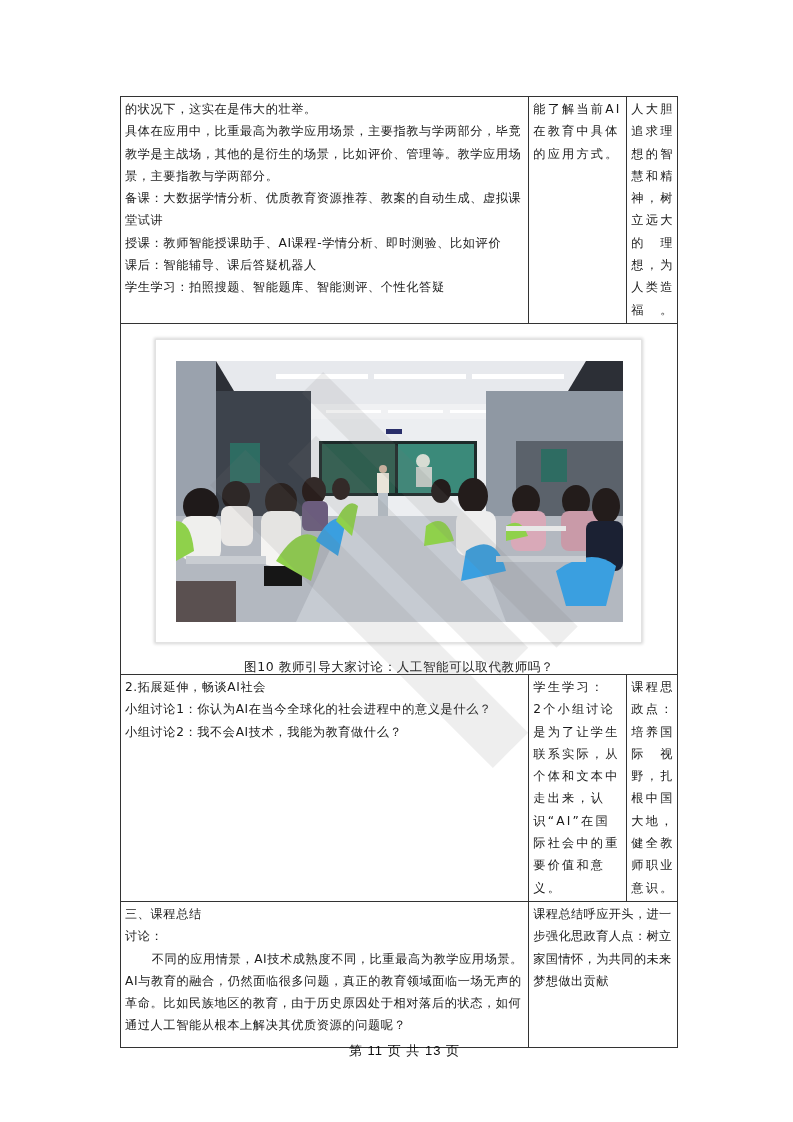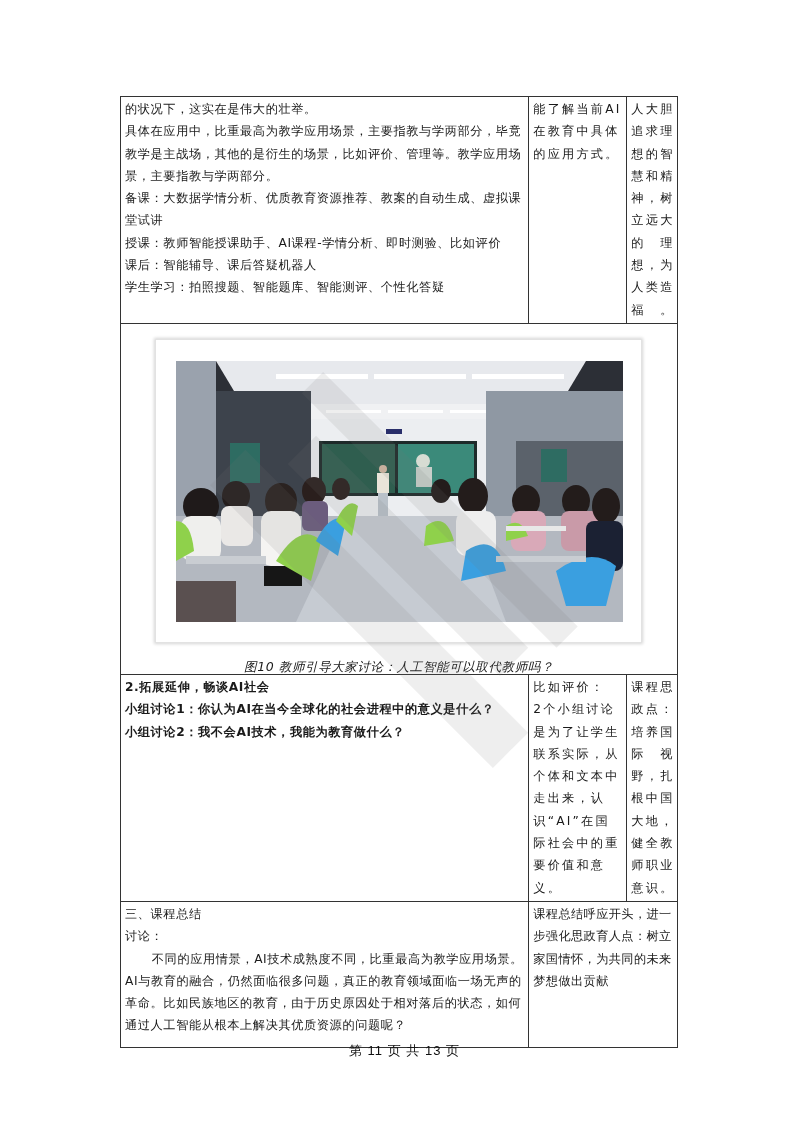--- a/index.html
+++ b/index.html
@@ -54,21 +54,21 @@
       </td>
       <td>
         <p class="p" style="letter-spacing:2.2px;">能了解当前AI在教育中具体的应用方式。</p>
       </td>
       <td class="narrow">
         <p class="p">人大胆追求理想的智慧和精神，树立远大的理想，为人类造福。</p>
       </td>
     </tr>
 
     <tr>
-      <td colspan="3" class="figure-cell" style="height:350px;font-style:italic;">
+      <td colspan="3" class="figure-cell" style="height:350px;">
         <div class="photo-frame">
           <div class="photo">
             <svg width="447" height="261" viewBox="0 0 447 261" xmlns="http://www.w3.org/2000/svg">
 
               <rect x="0" y="0" width="447" height="60" fill="#2c2f36"></rect>
               <polygon points="40,0 410,0 380,50 70,50" fill="#e7e9ed"></polygon>
               <rect x="100" y="13" width="92" height="5" fill="#ffffff"></rect>
               <rect x="198" y="13" width="92" height="5" fill="#ffffff"></rect>
               <rect x="296" y="13" width="92" height="5" fill="#ffffff"></rect>
               <rect x="120" y="43" width="215" height="15" rx="4" fill="#f0f1f3"></rect>
@@ -135,27 +135,27 @@
               <rect x="320" y="195" width="90" height="6" fill="#c9cdd2"></rect>
               <rect x="330" y="165" width="60" height="5" fill="#e8e8e8"></rect>
             </svg>
           </div>
         </div>
         <div class="caption">图10 教师引导大家讨论：人工智能可以取代教师吗？</div>
       </td>
     </tr>
 
     <tr>
-      <td style="height:205px;font-weight:bold;">
+      <td style="height:205px;">
         <p class="p">2.拓展延伸，畅谈AI社会</p>
         <p class="p">小组讨论1：你认为AI在当今全球化的社会进程中的意义是什么？</p>
         <p class="p">小组讨论2：我不会AI技术，我能为教育做什么？</p>
       </td>
       <td style="letter-spacing:2.2px;">
-        <p class="p">比如评价：</p>
+        <p class="p">学生学习：</p>
         <p class="p">2个小组讨论是为了让学生联系实际，从个体和文本中走出来，认识“AI”在国际社会中的重要价值和意义。</p>
       </td>
       <td class="narrow">
         <p class="p">课程思政点：</p>
         <p class="p">培养国际视野，扎根中国大地，健全教师职业意识。</p>
       </td>
     </tr>
 
     <tr>
       <td style="height:142px;margin-left:32px;">

